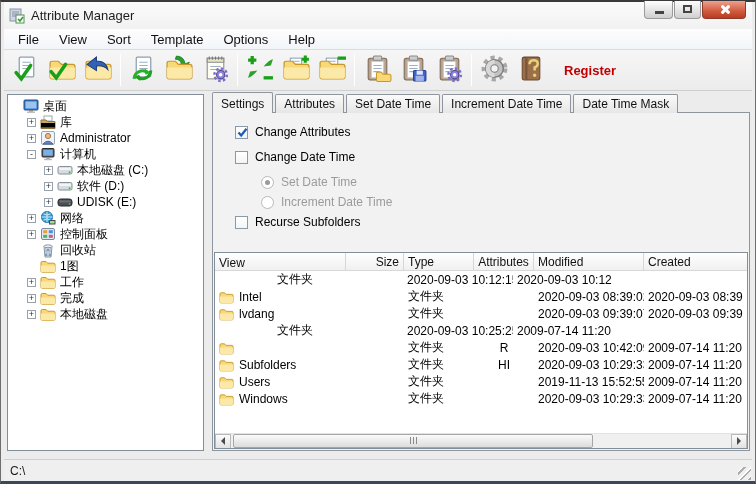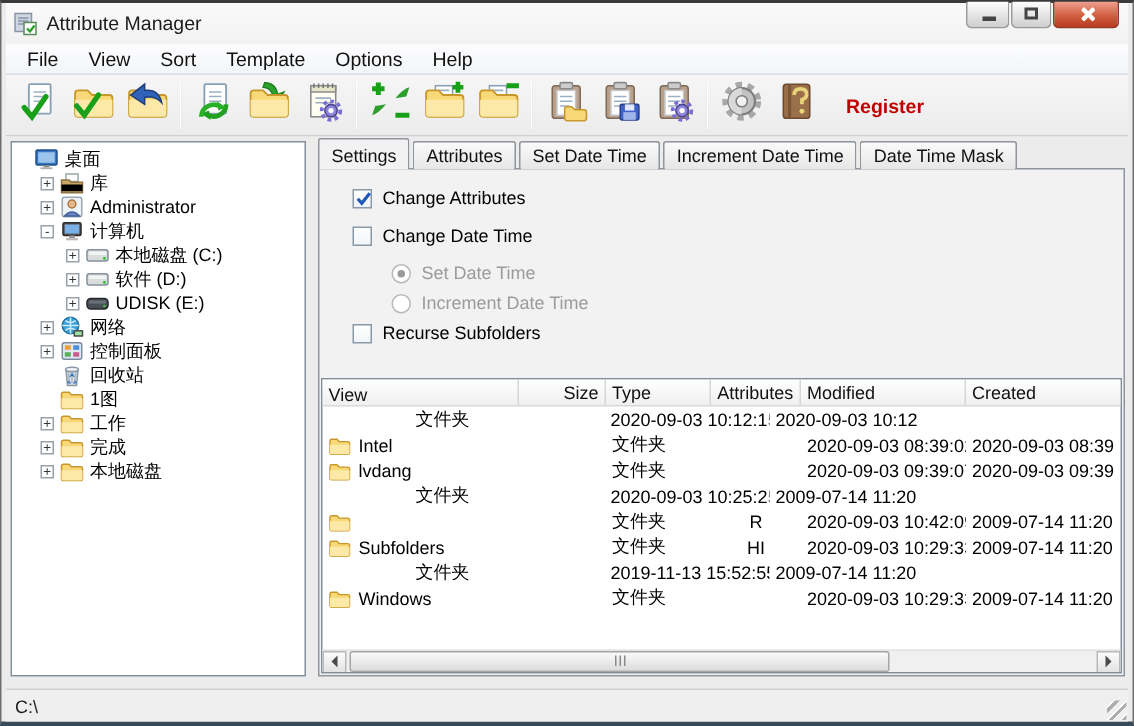--- a/index.html
+++ b/index.html
@@ -503,20 +503,27 @@
                     </svg></span>
                   <span>Subfolders</span>
                 </div>
                 <div class="cell c-size"></div>
                 <div class="cell c-type">文件夹</div>
                 <div class="cell c-attr">HI</div>
                 <div class="cell c-mod">2020-09-03 10:29:33</div>
                 <div class="cell c-crt">2009-07-14 11:20</div>
               </div>
               <div class="lrow">
+                <div class="cell c-name">
+                  <span class="row-ico"><svg viewBox="0 0 16 15">
+                      <path d="M1 4.2 q0-1.2 1.2-1.2 h3.8 l1.6 1.7 h6.2 q1.2 0 1.2 1.2 v6.7 q0 1.2-1.2 1.2 H2.2 q-1.2 0-1.2-1.2 Z" fill="#f9d977" stroke="#c8972b"></path>
+                      <path d="M1 7 h14 v5.6 q0 1.2-1.2 1.2 H2.2 q-1.2 0-1.2-1.2 Z" fill="#fce9a8"></path>
+                    </svg></span>
+                  <span>Users</span>
+                </div>
                 <div class="cell c-size"></div>
                 <div class="cell c-type">文件夹</div>
                 <div class="cell c-attr"></div>
                 <div class="cell c-mod">2019-11-13 15:52:55</div>
                 <div class="cell c-crt">2009-07-14 11:20</div>
               </div>
               <div class="lrow">
                 <div class="cell c-name">
                   <span class="row-ico"><svg viewBox="0 0 16 15">
                       <path d="M1 4.2 q0-1.2 1.2-1.2 h3.8 l1.6 1.7 h6.2 q1.2 0 1.2 1.2 v6.7 q0 1.2-1.2 1.2 H2.2 q-1.2 0-1.2-1.2 Z" fill="#f9d977" stroke="#c8972b"></path>

